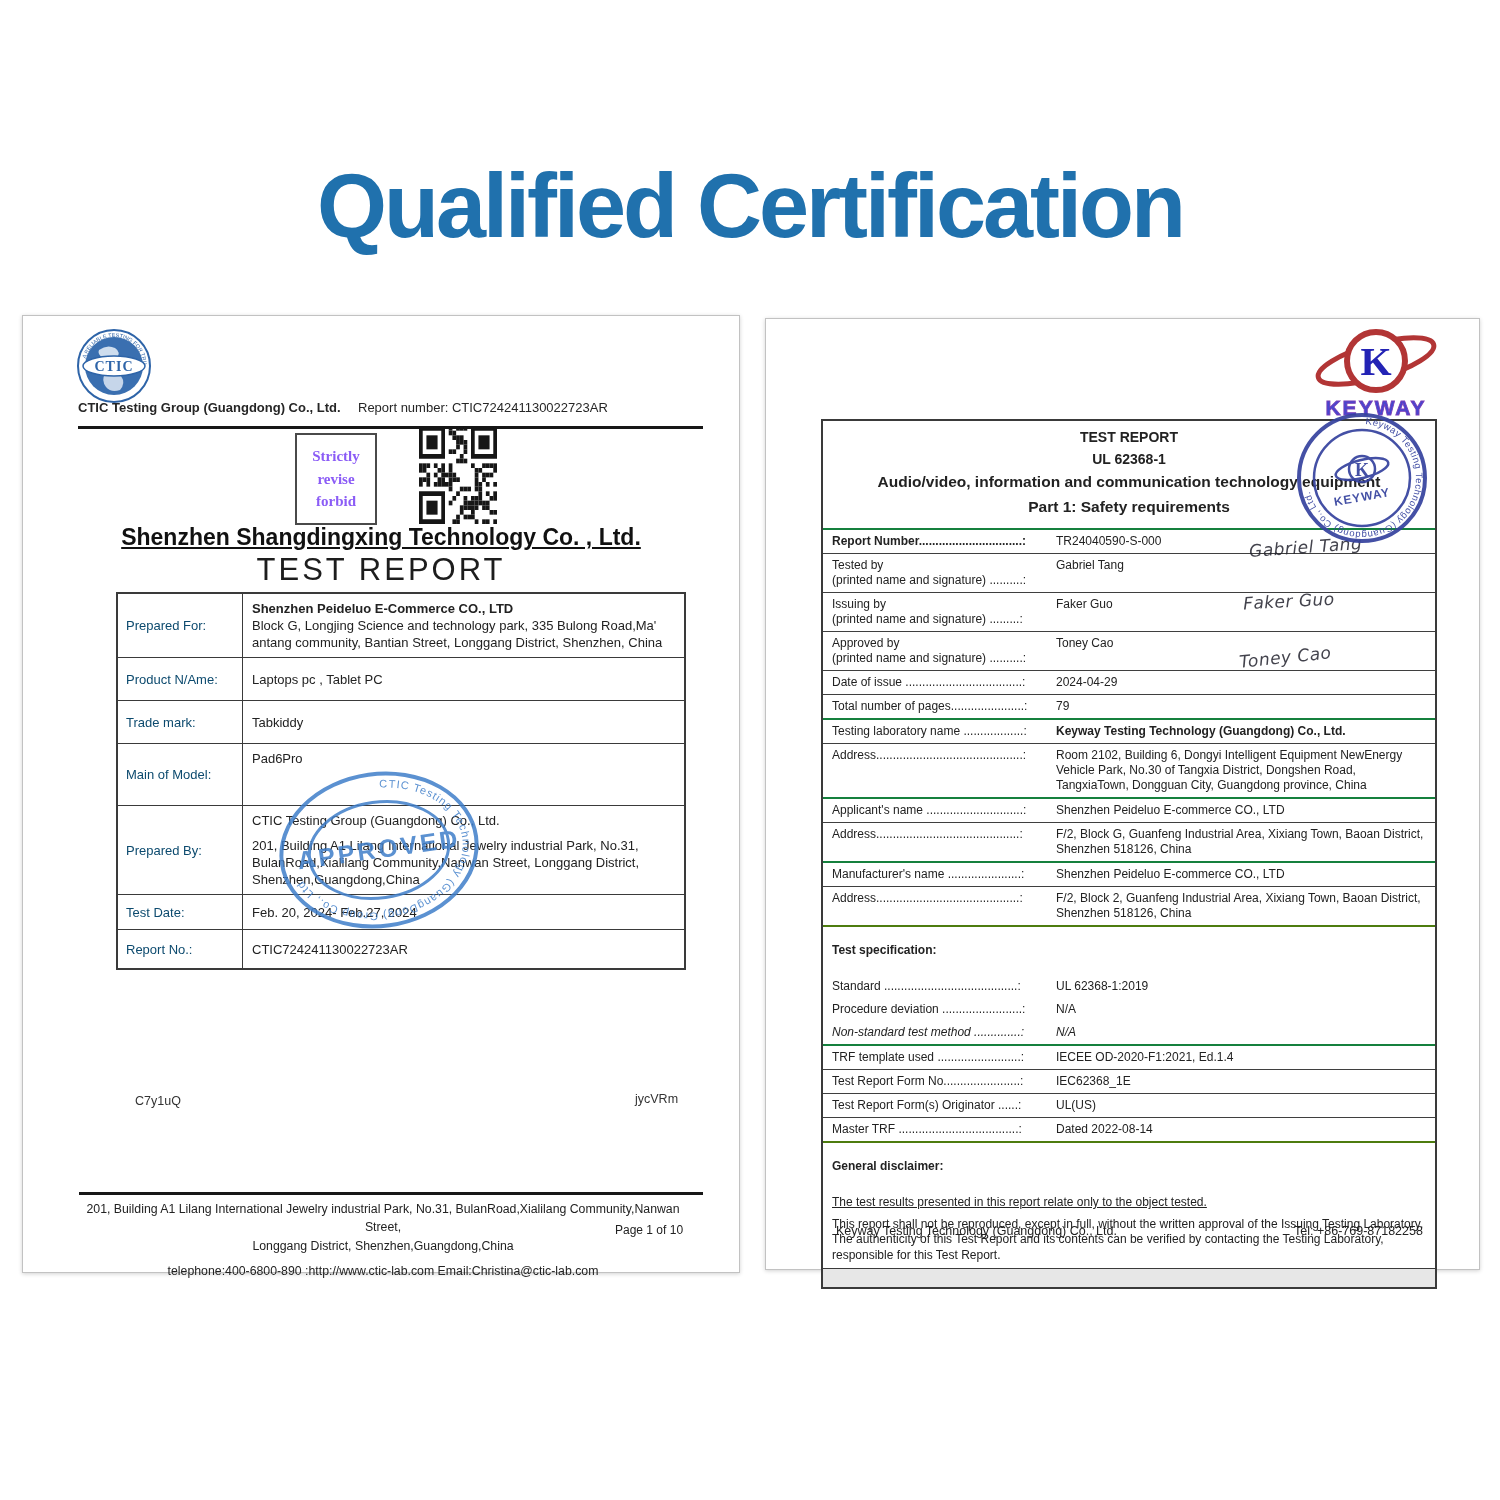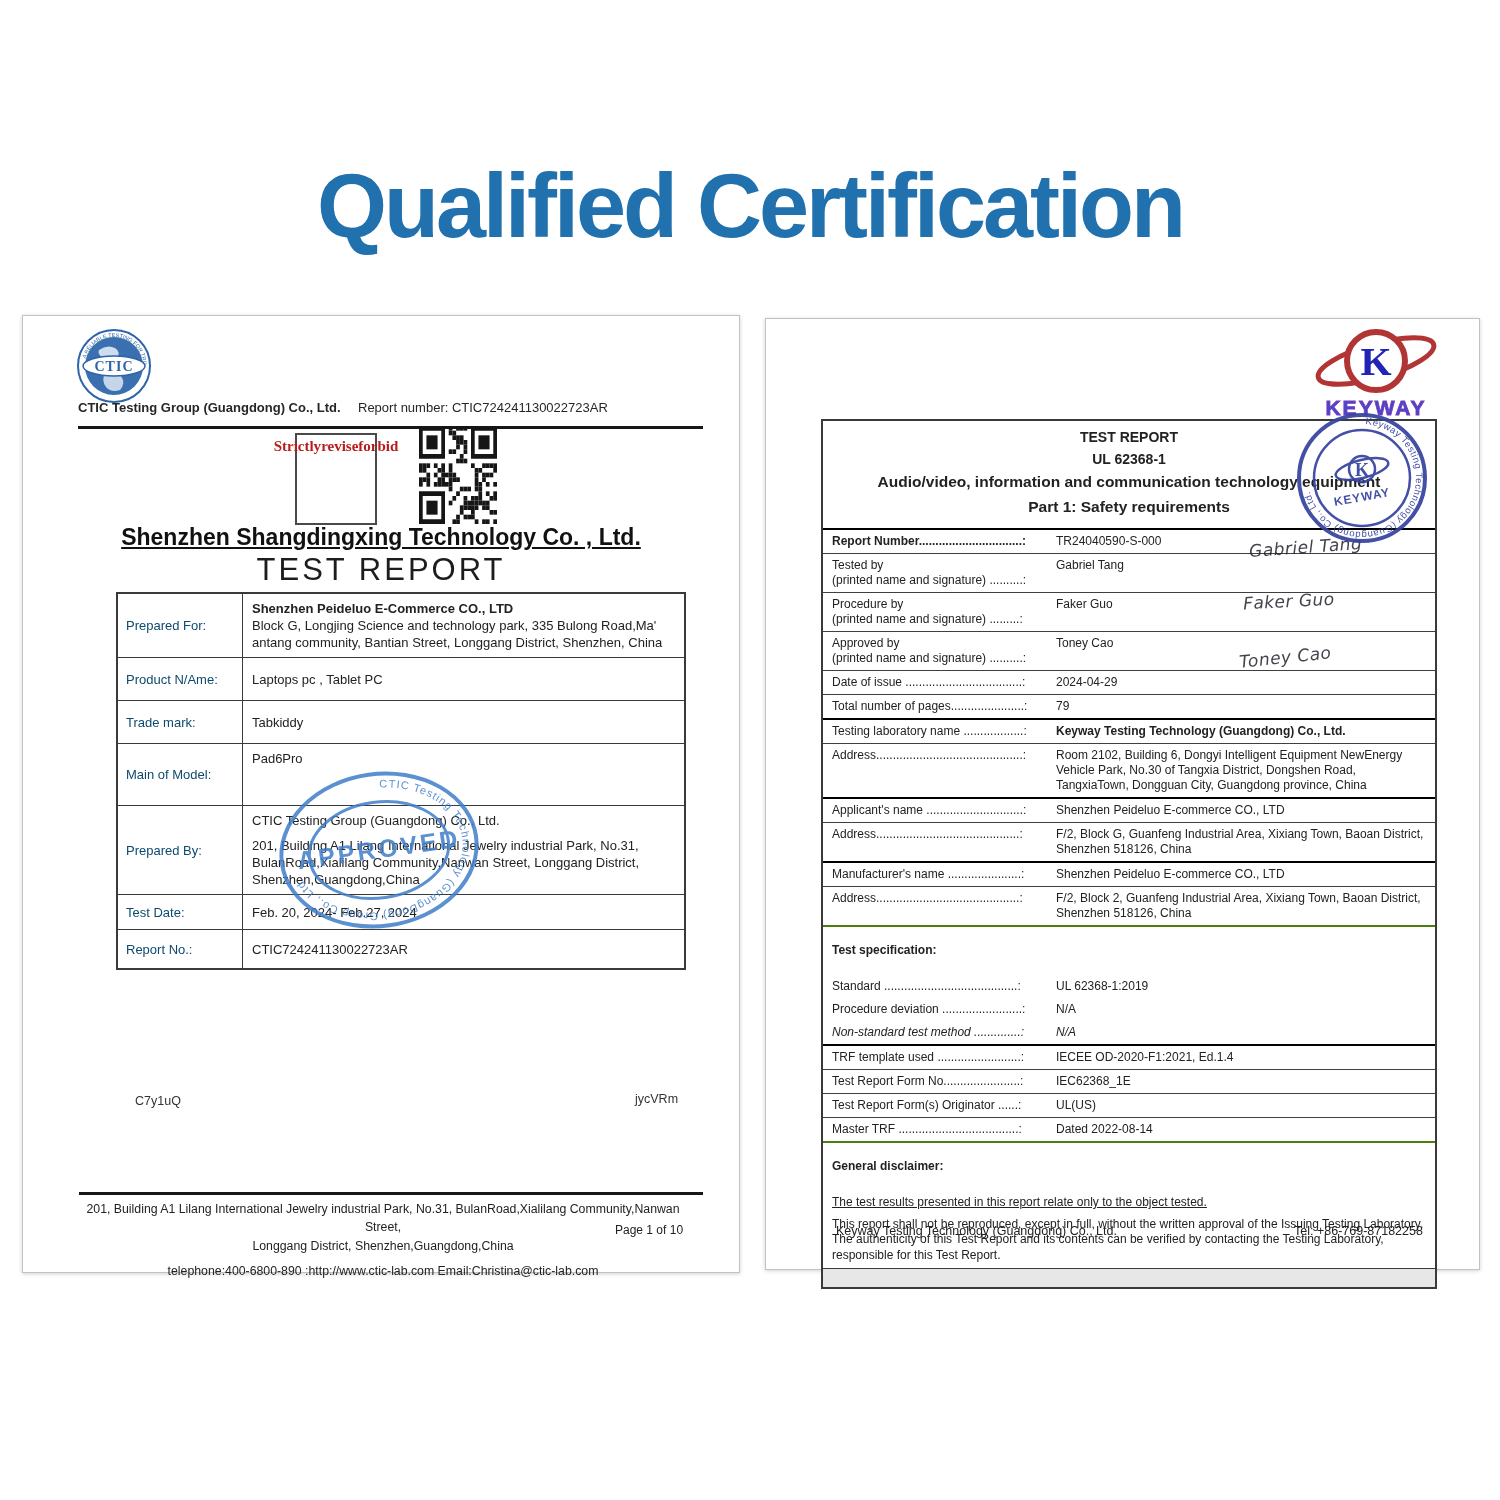--- a/index.html
+++ b/index.html
@@ -20,22 +20,22 @@
   }
   #doc-left{left:22px;top:315px;width:716px;height:956px;}
   #doc-right{left:765px;top:318px;width:713px;height:950px;}
 
   
   .ldoc-company{left:55px;top:84px;font-size:13px;font-weight:600;color:#262626;}
   .ldoc-repnum{left:335px;top:84px;font-size:13px;color:#262626;}
   .hrule{background:#171717;height:3px;}
   .warning-box{
     left:272px;top:117px;width:78px;height:88px;border:2px solid #4a4a4a;
-    display:flex;flex-direction:row;justify-content:center;
-    font-family:"Liberation Serif", serif;font-weight:bold;font-size:15px;line-height:1.5;color:#b91c1c;
+    display:flex;flex-direction:column;justify-content:center;text-align:center;
+    font-family:"Liberation Serif", serif;font-weight:bold;font-size:15px;line-height:1.5;color:#8b5cf6;
   }
   .qr-wrap{left:396px;top:110px;}
   .ldoc-title1{top:208px;left:0;width:100%;text-align:center;font-size:23px;font-weight:bold;text-decoration:underline;color:#111;}
   .ldoc-title2{top:236px;left:0;width:100%;text-align:center;font-size:31px;letter-spacing:3px;color:#1d1d1d;}
   .ltable{left:93px;top:276px;width:566px;border:2px solid #3a3a3a;background:transparent;}
   .lrow{display:flex;border-top:1.5px solid #3a3a3a;}
   .lrow:first-child{border-top:none;}
   .lrow .lab{
     width:112px;flex:none;padding:6px 4px 6px 8px;font-size:13px;color:#0c4a6e;
     border-right:1.5px solid #3a3a3a;display:flex;align-items:center;
@@ -54,21 +54,21 @@
   .ldoc-contact{margin-top:7px;}
   .ldoc-page{left:592px;top:907px;font-size:12px;color:#222;}
 
   
   .keyway-logo{left:540px;top:6px;}
   .rtable{left:55px;top:100px;width:612px;border:2px solid #3a3a3a;font-size:12px;color:#222;}
   .rhead{text-align:center;padding:6px 10px 8px;}
   .rhead .h-sm{font-size:14px;font-weight:bold;line-height:1.55;}
   .rhead .h-lg{font-size:15.5px;font-weight:bold;line-height:1.6;}
   .rrow{display:flex;border-top:1px solid #3f3f3f;padding:4px 9px;line-height:1.25;}
-  .rrow.sec{border-top:2px solid #000000;}
+  .rrow.sec{border-top:2px solid #15803d;}
   .rlab{width:218px;flex:none;padding-right:6px;}
   .rval{flex:1;}
   .bold{font-weight:bold;}
   .rsection-header{font-weight:bold;border-top:2px solid #4d7c0f;padding:16px 9px;line-height:1.3;}
   .rpara{padding:2px 9px 4px;line-height:1.3;border-top:none;}
   .rpara.first{padding-top:5px;text-decoration:underline;}
   .gray-bar{height:18px;background:#e7e7e7;border-top:1.5px solid #3a3a3a;}
   .sig-overlay{left:55px;top:100px;width:612px;height:320px;pointer-events:none;}
   .sig{
     position:absolute;font-family:"DejaVu Sans", sans-serif;font-style:italic;
@@ -327,21 +327,21 @@
     </div>
     <div class="rrow">
       <div class="rlab">
         <div>Tested by</div>
         <div>(printed name and signature) ..........:</div>
       </div>
       <div class="rval">Gabriel Tang</div>
     </div>
     <div class="rrow">
       <div class="rlab">
-        <div>Procedure by</div>
+        <div>Issuing by</div>
         <div>(printed name and signature) .........:</div>
       </div>
       <div class="rval">Faker Guo</div>
     </div>
     <div class="rrow">
       <div class="rlab">
         <div>Approved by</div>
         <div>(printed name and signature) ..........:</div>
       </div>
       <div class="rval">Toney Cao</div>

